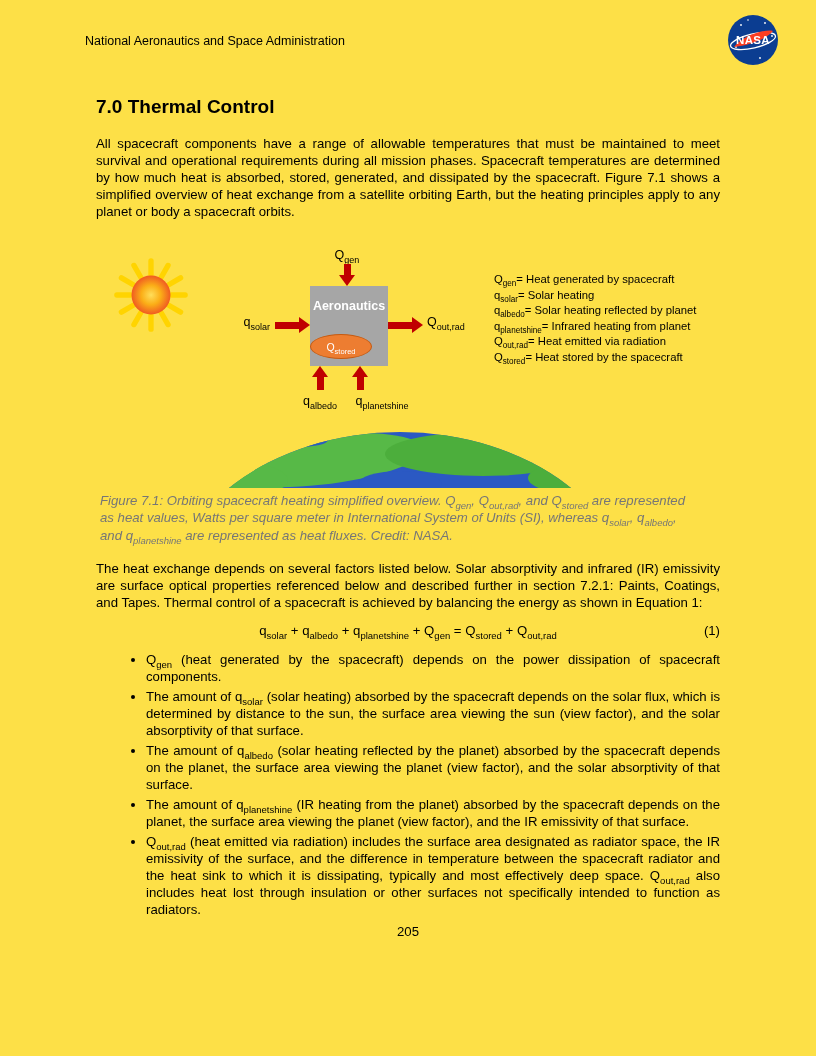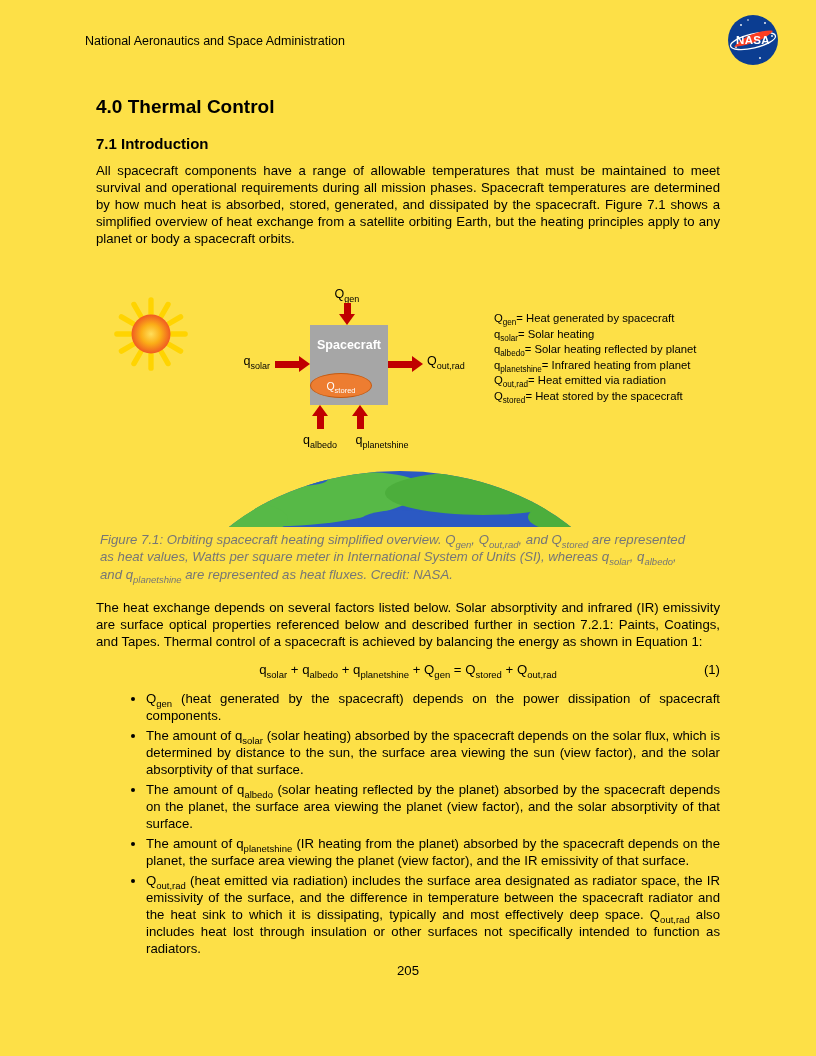--- a/index.html
+++ b/index.html
@@ -15,21 +15,21 @@
          display:flex; justify-content:space-between; align-items:flex-start; }
   .agency { font-size:12.5px; margin-top:20px; }
 
   
   .content { position:absolute; top:96px; left:96px; width:624px; }
   .title { font-size:19px; font-weight:bold; margin-bottom:17px; }
   .subtitle { font-size:15px; font-weight:bold; margin-bottom:10px; }
   .body-text { font-size:13.2px; line-height:17px; text-align:justify; }
 
   
-  .diagram { position:relative; height:240px; margin-top:40px; }
+  .diagram { position:relative; height:240px; margin-top:28px; }
   .dlabel { position:absolute; font-size:12.5px; color:#000; }
   .arrow-r { position:absolute; height:7px; background:#C00000; }
   .arrow-r::after { content:""; position:absolute; right:-11px; top:-5px;
     border-left:11px solid #C00000; border-top:8.5px solid transparent; border-bottom:8.5px solid transparent; }
   .arrow-d { position:absolute; width:7px; background:#C00000; }
   .arrow-d::after { content:""; position:absolute; bottom:-11px; left:-5px;
     border-top:11px solid #C00000; border-left:8.5px solid transparent; border-right:8.5px solid transparent; }
   .arrow-u { position:absolute; width:7px; background:#C00000; }
   .arrow-u::before { content:""; position:absolute; top:-11px; left:-5px;
     border-bottom:11px solid #C00000; border-left:8.5px solid transparent; border-right:8.5px solid transparent; }
@@ -75,22 +75,21 @@
       <circle cx="33" cy="44" r="0.9" fill="#fff"></circle>
       <circle cx="21" cy="6" r="0.8" fill="#fff"></circle>
       <ellipse cx="26" cy="27" rx="23" ry="7" fill="none" stroke="#fff" stroke-width="1.3" transform="rotate(-13 26 27)"></ellipse>
       <path d="M7 33 C 16 21, 38 15, 46 17 C 41 23, 28 30, 7 33 Z" fill="#FC3D21"></path>
       <text x="26" y="30" text-anchor="middle" font-family="Liberation Sans, sans-serif" font-size="11.5" font-weight="bold" fill="#fff" letter-spacing="0.3">NASA</text>
     </svg>
   </div>
 
   <div class="content">
 
-    <h1 class="title">4.0 Thermal Control</h1>
-    <h2 class="subtitle">7.1 Introduction</h2>
+    <h1 class="title">7.0 Thermal Control</h1>
 
     <p class="body-text">All spacecraft components have a range of allowable temperatures that must be maintained to meet survival and operational requirements during all mission phases. Spacecraft temperatures are determined by how much heat is absorbed, stored, generated, and dissipated by the spacecraft. Figure 7.1 shows a simplified overview of heat exchange from a satellite orbiting Earth, but the heating principles apply to any planet or body a spacecraft orbits.</p>
 
     <div class="diagram">
 
       <svg class="sun" width="78" height="78" viewBox="0 0 80 80">
         <defs>
           <radialGradient id="sunGrad">
             <stop offset="0%" stop-color="#FFDE5A"></stop>
             <stop offset="50%" stop-color="#FBAE17"></stop>
@@ -111,21 +110,21 @@
           <line x1="40" y1="5" x2="40" y2="19" transform="rotate(300 40 40)"></line>
           <line x1="40" y1="5" x2="40" y2="19" transform="rotate(330 40 40)"></line>
         </g>
         <circle cx="40" cy="40" r="20" fill="url(#sunGrad)"></circle>
       </svg>
 
       <span class="dlabel" style="left:216px; top:0; width:70px; text-align:center;">Q<sub>gen</sub></span>
       <div class="arrow-d" style="left:248px; top:16px; height:11px;"></div>
 
       <div class="sc-box">
-        <span class="sc-label">Spacecraft</span>
+        <span class="sc-label">Aeronautics</span>
         <div class="stored">
           <span>Q<sub>stored</sub></span>
         </div>
       </div>
 
       <span class="dlabel" style="left:112px; top:67px; width:62px; text-align:right;">q<sub>solar</sub></span>
       <div class="arrow-r" style="left:179px; top:74px; width:24px;"></div>
 
       <div class="arrow-r" style="left:292px; top:74px; width:24px;"></div>
       <span class="dlabel" style="left:331px; top:67px; width:80px;">Q<sub>out,rad</sub></span>

